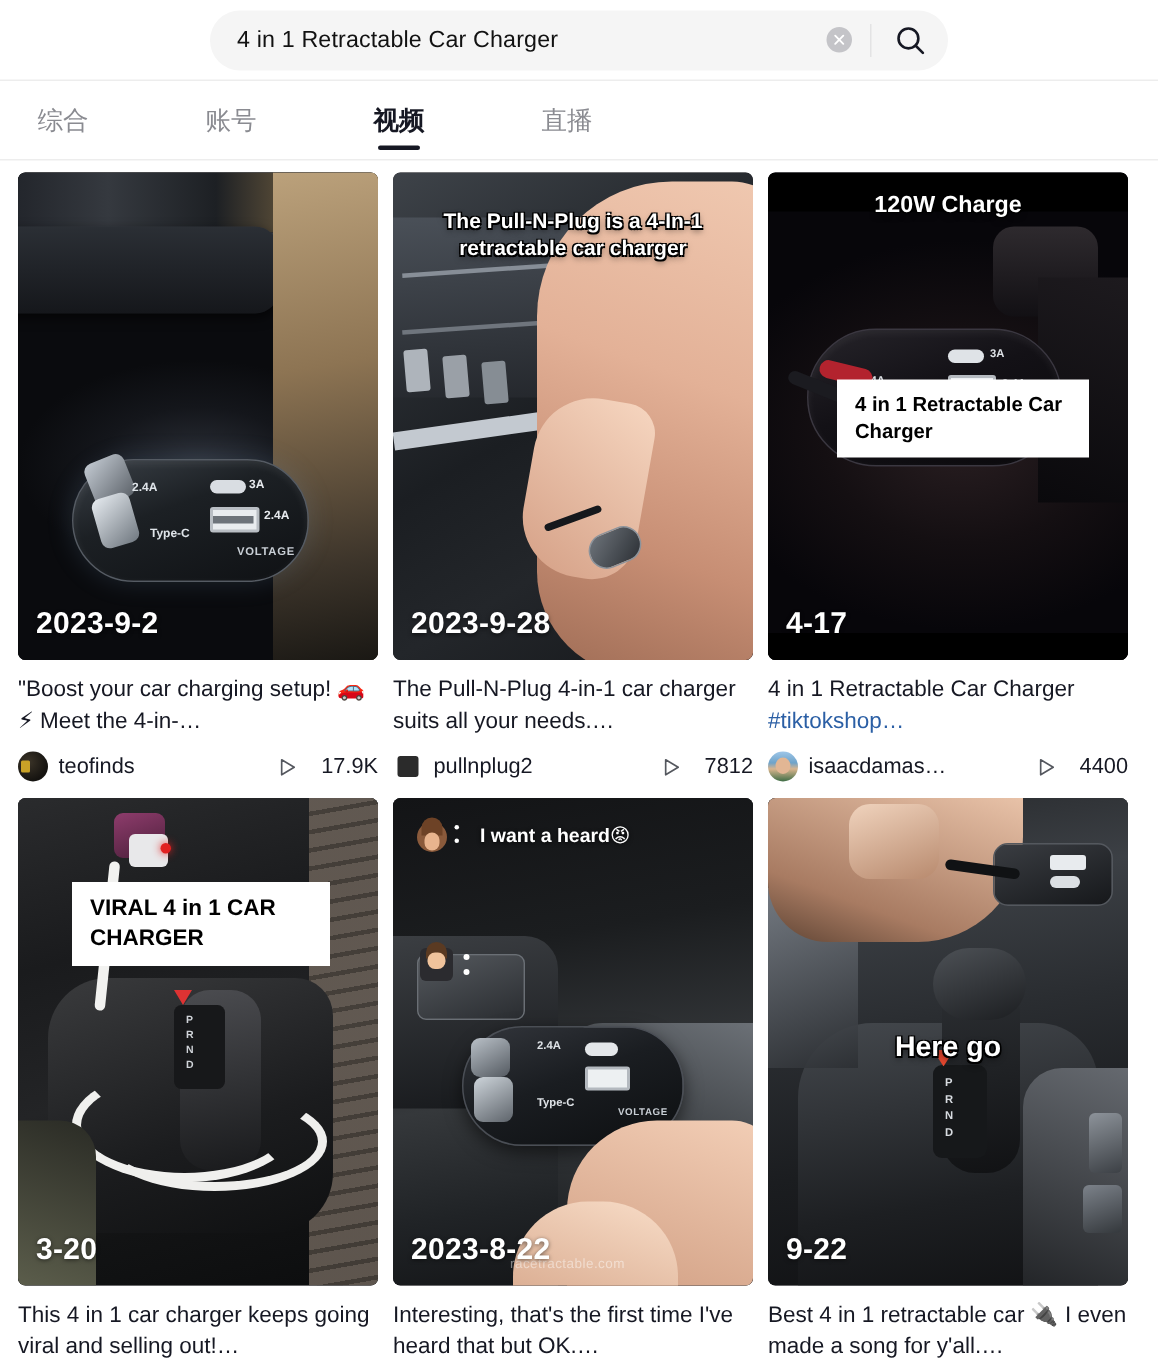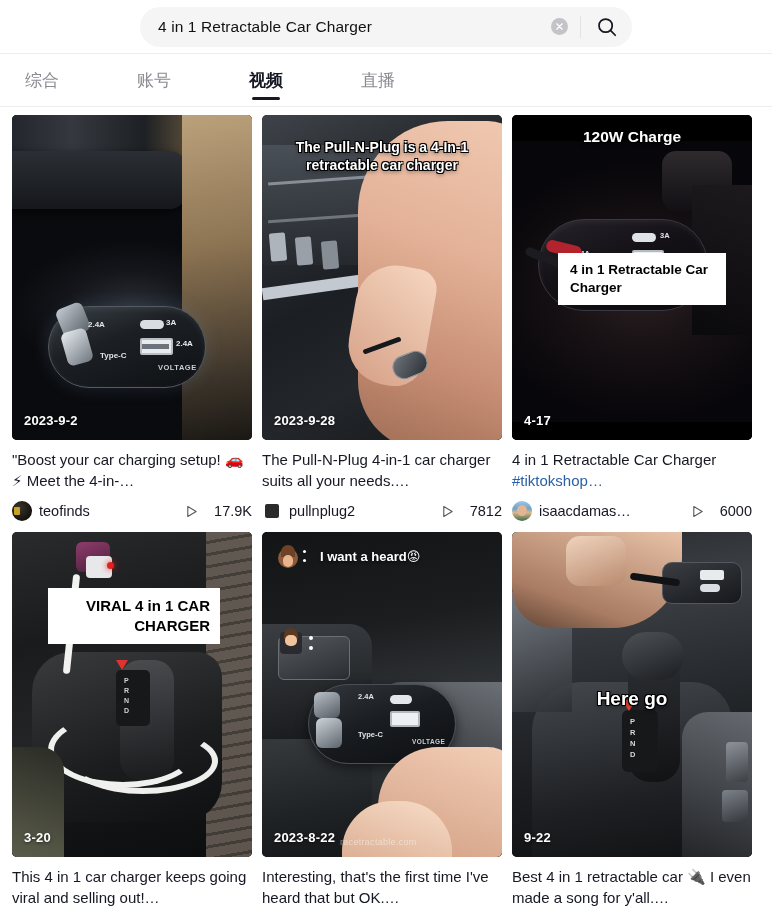--- a/index.html
+++ b/index.html
@@ -120,21 +120,21 @@
     border-radius: 5px;
     overflow: hidden;
     background: #0c0c10;
   }
   .thumb .bg { position: absolute; inset: 0; }
 
   .date {
     position: absolute;
     left: 12px; bottom: 12px;
     color: #ffffff;
-    font-size: 13px;
+    font-size: 20px;
     font-weight: bold;
     letter-spacing: 0.2px;
     text-shadow: 0 1px 3px rgba(0,0,0,0.55);
   }
 
   
   .ov-caption {
     position: absolute;
     left: 0; right: 0;
     text-align: center;
@@ -401,21 +401,21 @@
     </div>
     <div class="meta">
       <div class="avatar" style="background:linear-gradient(180deg,#9ec6e8 0%,#6fa3c9 38%,#d9b58e 58%,#3e6d46 100%);">
         <div style="position:absolute;left:5px;top:4px;width:10px;height:11px;border-radius:50%;background:#e2b694;"></div>
       </div>
       <div class="author">isaacdamas…</div>
       <div class="plays">
         <svg class="play-ico" viewBox="0 0 14 14">
           <path d="M3 1.6 L12 7 L3 12.4 Z" fill="none" stroke="#55585f" stroke-width="1.2" stroke-linejoin="round"></path>
         </svg>
-        <span>6000</span>
+        <span>4400</span>
       </div>
     </div>
   </div>
 
   <div class="card">
     <div class="thumb">
       <div class="bg" style="
         background: linear-gradient(165deg,#2a2b2d 0%,#1a1b1d 30%,#232426 55%,#121314 80%,#0c0d0e 100%);">
 
         <div style="position:absolute;right:0;top:0;width:46px;height:100%;
@@ -436,21 +436,21 @@
         <div style="position:absolute;left:95px;top:30px;width:7px;height:7px;border-radius:50%;background:#e12121;box-shadow:0 0 6px #e12121;"></div>
 
         <div style="position:absolute;left:56px;top:42px;width:7px;height:100px;background:#f2f2f0;border-radius:4px;transform:rotate(6deg);"></div>
         <div style="position:absolute;left:36px;top:180px;width:150px;height:76px;border:6px solid #f0f0ee;border-radius:50%;border-top-color:transparent;border-right-color:transparent;"></div>
         <div style="position:absolute;left:56px;top:196px;width:150px;height:66px;border:6px solid #efefed;border-radius:50%;border-top-color:transparent;border-left-color:transparent;"></div>
         <div style="position:absolute;left:34px;top:248px;width:14px;height:28px;border-radius:4px;background:#f4f4f2;transform:rotate(10deg);"></div>
 
         <div style="position:absolute;left:0;bottom:0;width:52px;height:110px;
              background:linear-gradient(20deg,#5b5d4b,#2a2b25);border-radius:0 24px 0 0;"></div>
       </div>
-      <div class="tiktok-box-wrap" style="left:36px;top:56px;width:205px;text-align:right;">
+      <div class="tiktok-box-wrap" style="left:36px;top:56px;width:205px;">
         <div class="tiktok-box" style="position:relative;font-size:15px;width:172px;">VIRAL 4 in 1 CAR CHARGER</div>
       </div>
       <div class="date">3-20</div>
     </div>
     <div class="desc">This 4 in 1 car charger keeps going viral and selling out!…</div>
   </div>
 
   <div class="card">
     <div class="thumb">
       <div class="bg" style="

